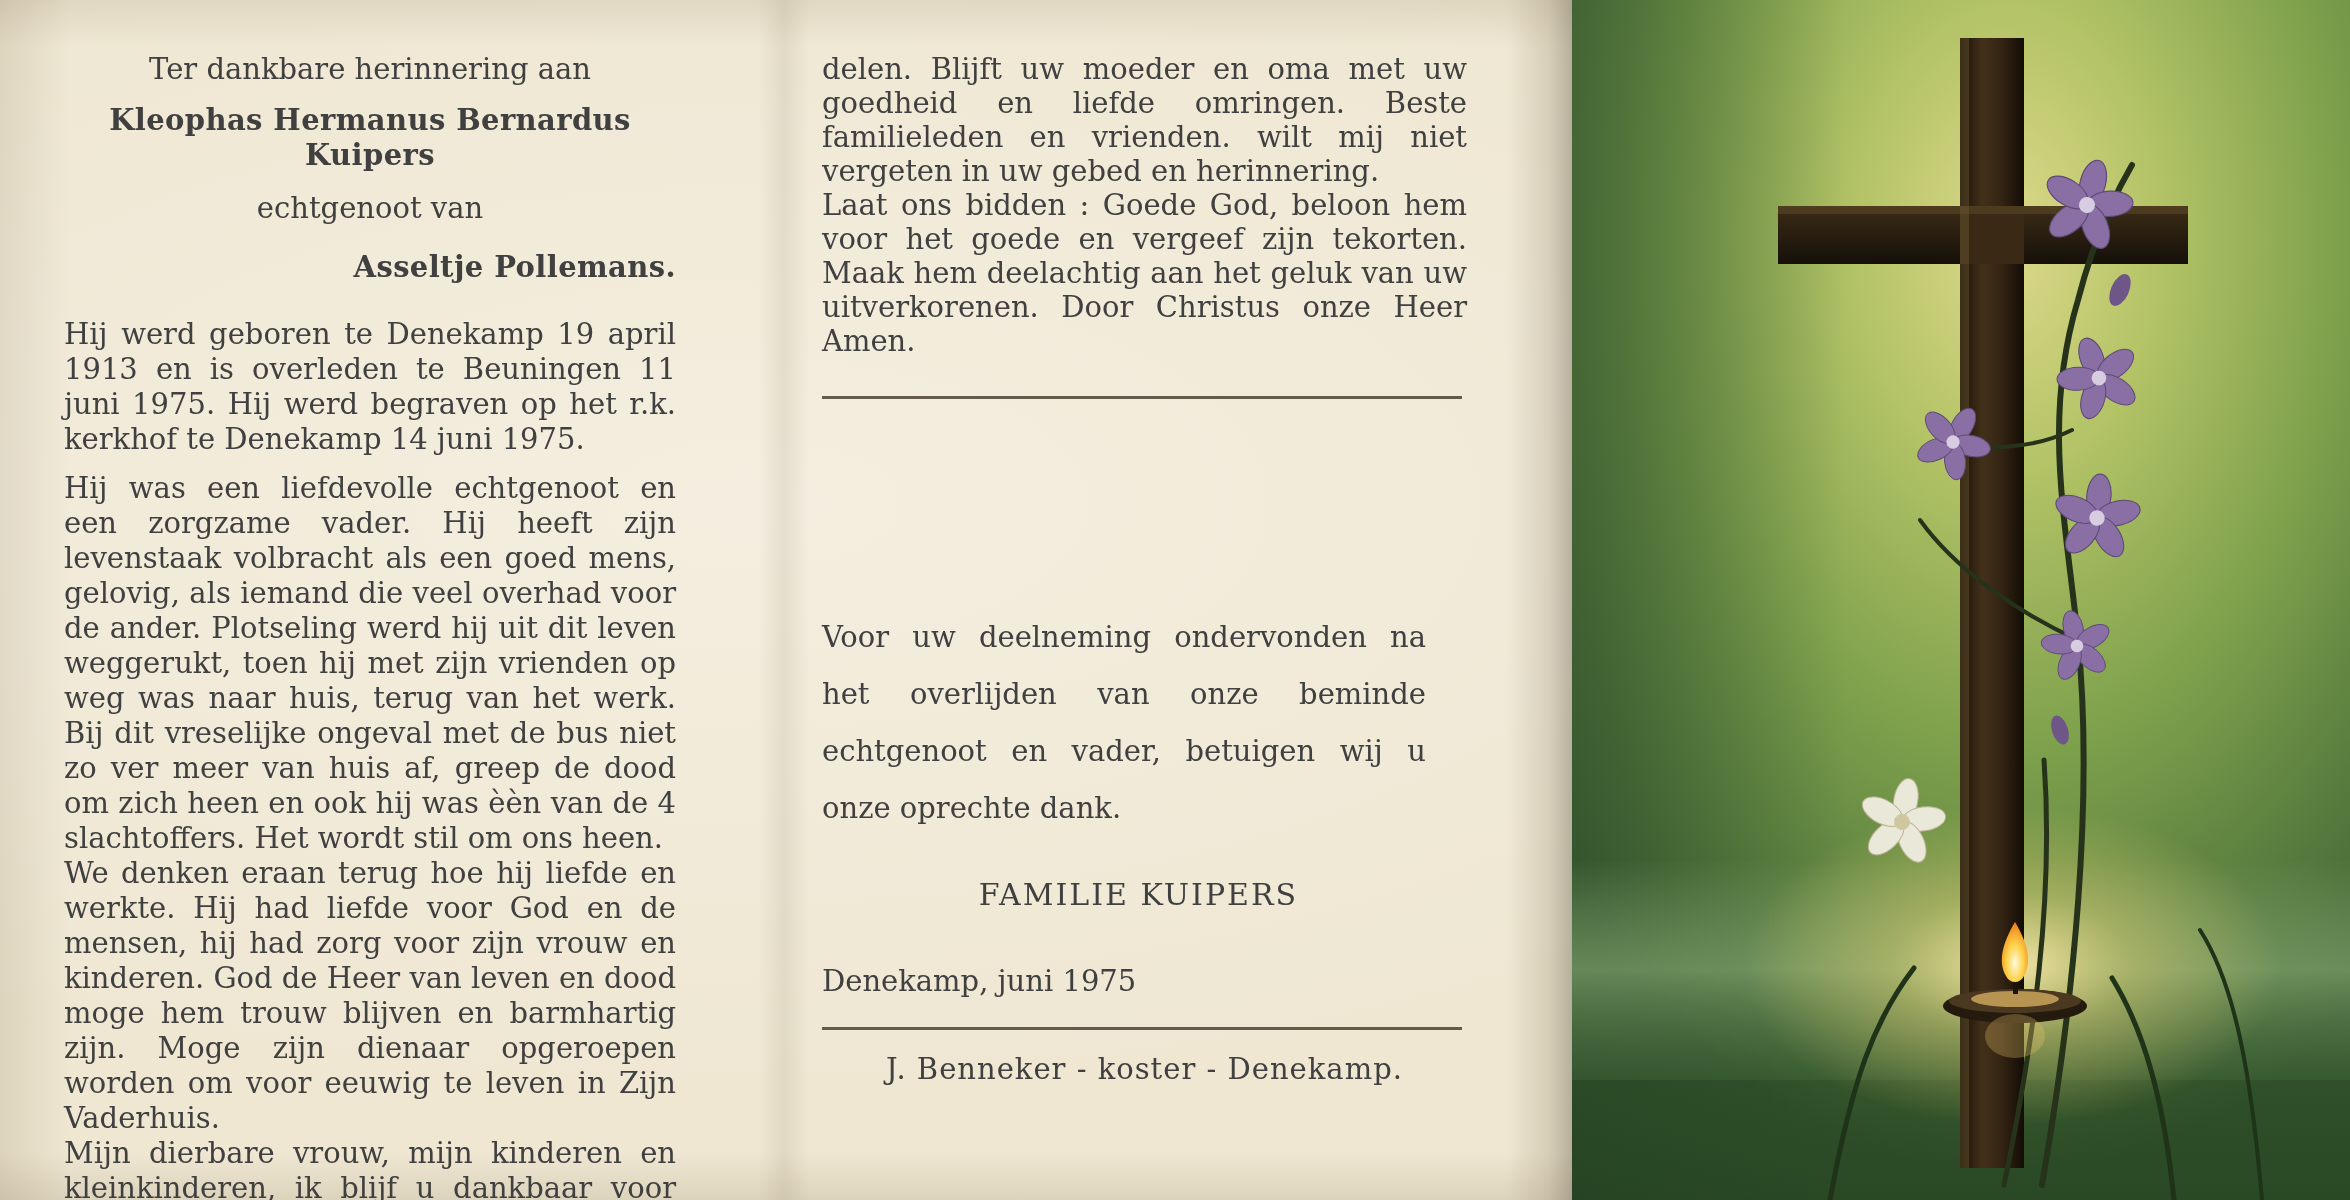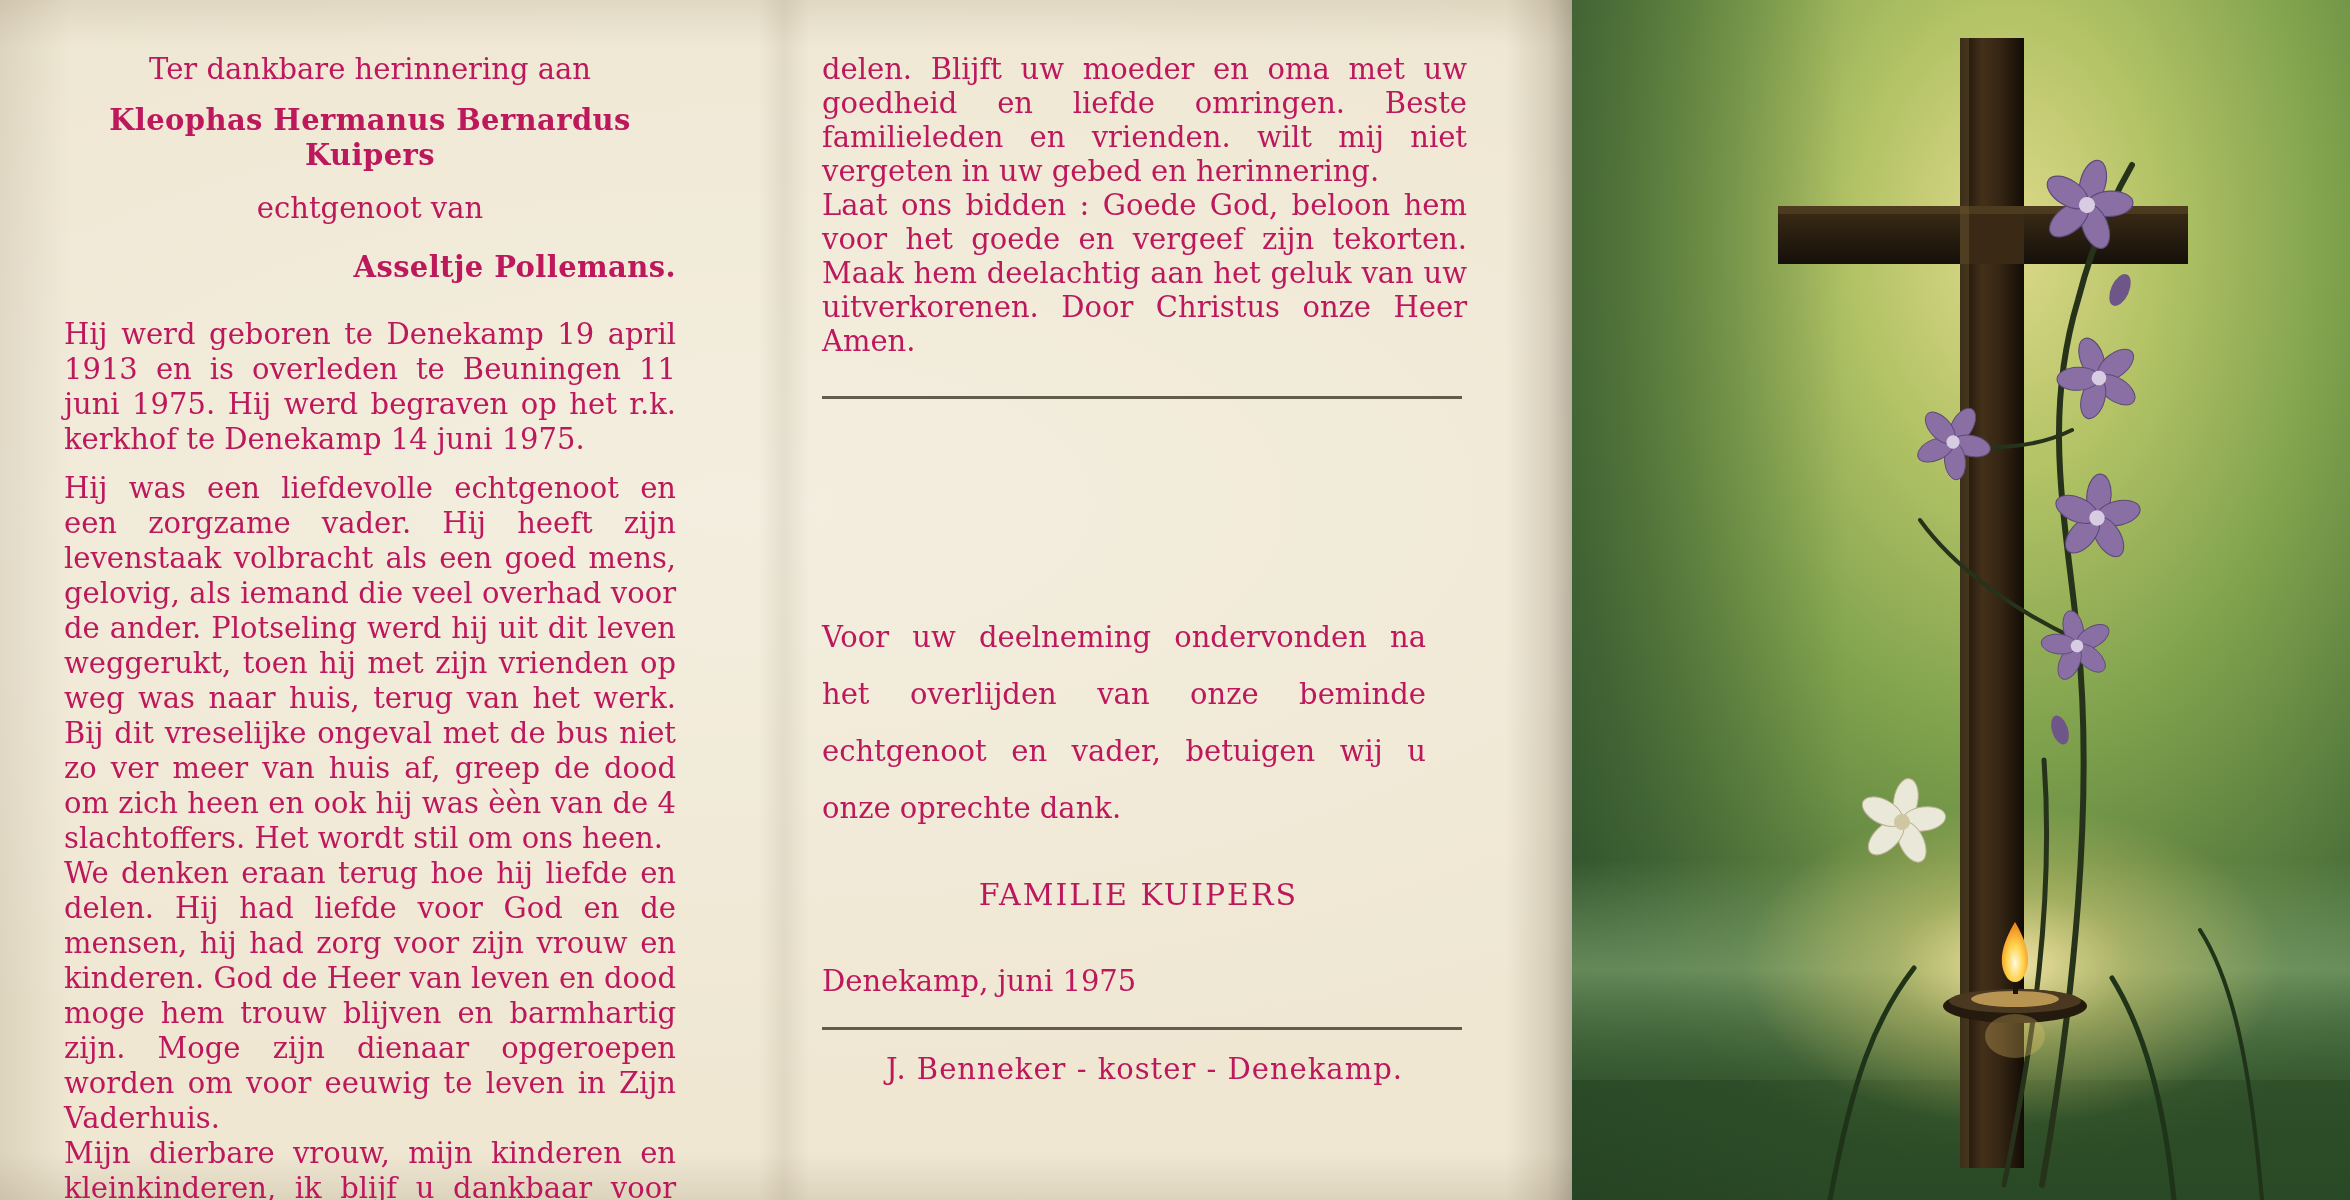--- a/index.html
+++ b/index.html
@@ -6,21 +6,21 @@
   html,body { width:2350px; height:1200px; }
   body {
     font-family:"DejaVu Serif", serif;
     background:#9a917d;
     overflow:hidden;
   }
   .card {
     position:relative;
     width:2350px; height:1200px;
     background:#efe7d2;
-    color:#be185d;
+    color:#404040;
     overflow:hidden;
   }
   .paper-shade {
     position:absolute; inset:0; pointer-events:none;
     background:
       radial-gradient(ellipse at 32% 42%, rgba(255,255,255,0.30), rgba(255,255,255,0) 62%),
       linear-gradient(90deg, rgba(110,92,62,0.14), rgba(110,92,62,0) 3%, rgba(110,92,62,0) 97%, rgba(110,92,62,0.10)),
       linear-gradient(180deg, rgba(110,92,62,0.12), rgba(110,92,62,0) 4%, rgba(110,92,62,0) 96%, rgba(110,92,62,0.14));
   }
   .gutter {
@@ -85,21 +85,21 @@
 <div class="card">
   <div class="paper-shade"></div>
 
   <div class="panel left">
     <p class="center intro">Ter dankbare herinnering aan</p>
     <p class="center bold deceased">Kleophas Hermanus Bernardus Kuipers</p>
     <p class="center relation">echtgenoot van</p>
     <p class="center bold spouse">Asseltje Pollemans.</p>
     <p class="just lp1">Hij werd geboren te Denekamp 19 april 1913 en is overleden te Beuningen 11 juni 1975. Hij werd begraven op het r.k. kerkhof te Denekamp 14 juni 1975.</p>
     <p class="just">Hij was een liefdevolle echtgenoot en een zorgzame vader. Hij heeft zijn levenstaak volbracht als een goed mens, gelovig, als iemand die veel overhad voor de ander. Plotseling werd hij uit dit leven weggerukt, toen hij met zijn vrienden op weg was naar huis, terug van het werk. Bij dit vreselijke ongeval met de bus niet zo ver meer van huis af, greep de dood om zich heen en ook hij was èèn van de 4 slachtoffers. Het wordt stil om ons heen.</p>
-    <p class="just">We denken eraan terug hoe hij liefde en delen. Hij had liefde voor God en de mensen, hij had zorg voor zijn vrouw en kinderen. God de Heer van leven en dood moge hem trouw blijven en barmhartig zijn. Moge zijn dienaar opgeroepen worden om voor eeuwig te leven in Zijn Vaderhuis.</p>
+    <p class="just">We denken eraan terug hoe hij liefde en werkte. Hij had liefde voor God en de mensen, hij had zorg voor zijn vrouw en kinderen. God de Heer van leven en dood moge hem trouw blijven en barmhartig zijn. Moge zijn dienaar opgeroepen worden om voor eeuwig te leven in Zijn Vaderhuis.</p>
     <p class="just">Mijn dierbare vrouw, mijn kinderen en kleinkinderen, ik blijf u dankbaar voor uw liefde en zorgen, die wij samen mochten</p>
   </div>
 
   <div class="panel middle">
     <p class="just mp">delen. Blijft uw moeder en oma met uw goedheid en liefde omringen. Beste familieleden en vrienden. wilt mij niet vergeten in uw gebed en herinnering.</p>
     <p class="just mp">Laat ons bidden : Goede God, beloon hem voor het goede en vergeef zijn tekorten. Maak hem deelachtig aan het geluk van uw uitverkorenen. Door Christus onze Heer Amen.</p>
     <hr class="rule rule1">
     <p class="ack">Voor uw deelneming ondervonden na het overlijden van onze beminde echtgenoot en vader, betuigen wij u onze oprechte dank.</p>
     <p class="family">FAMILIE KUIPERS</p>
     <p class="place">Denekamp, juni 1975</p>

